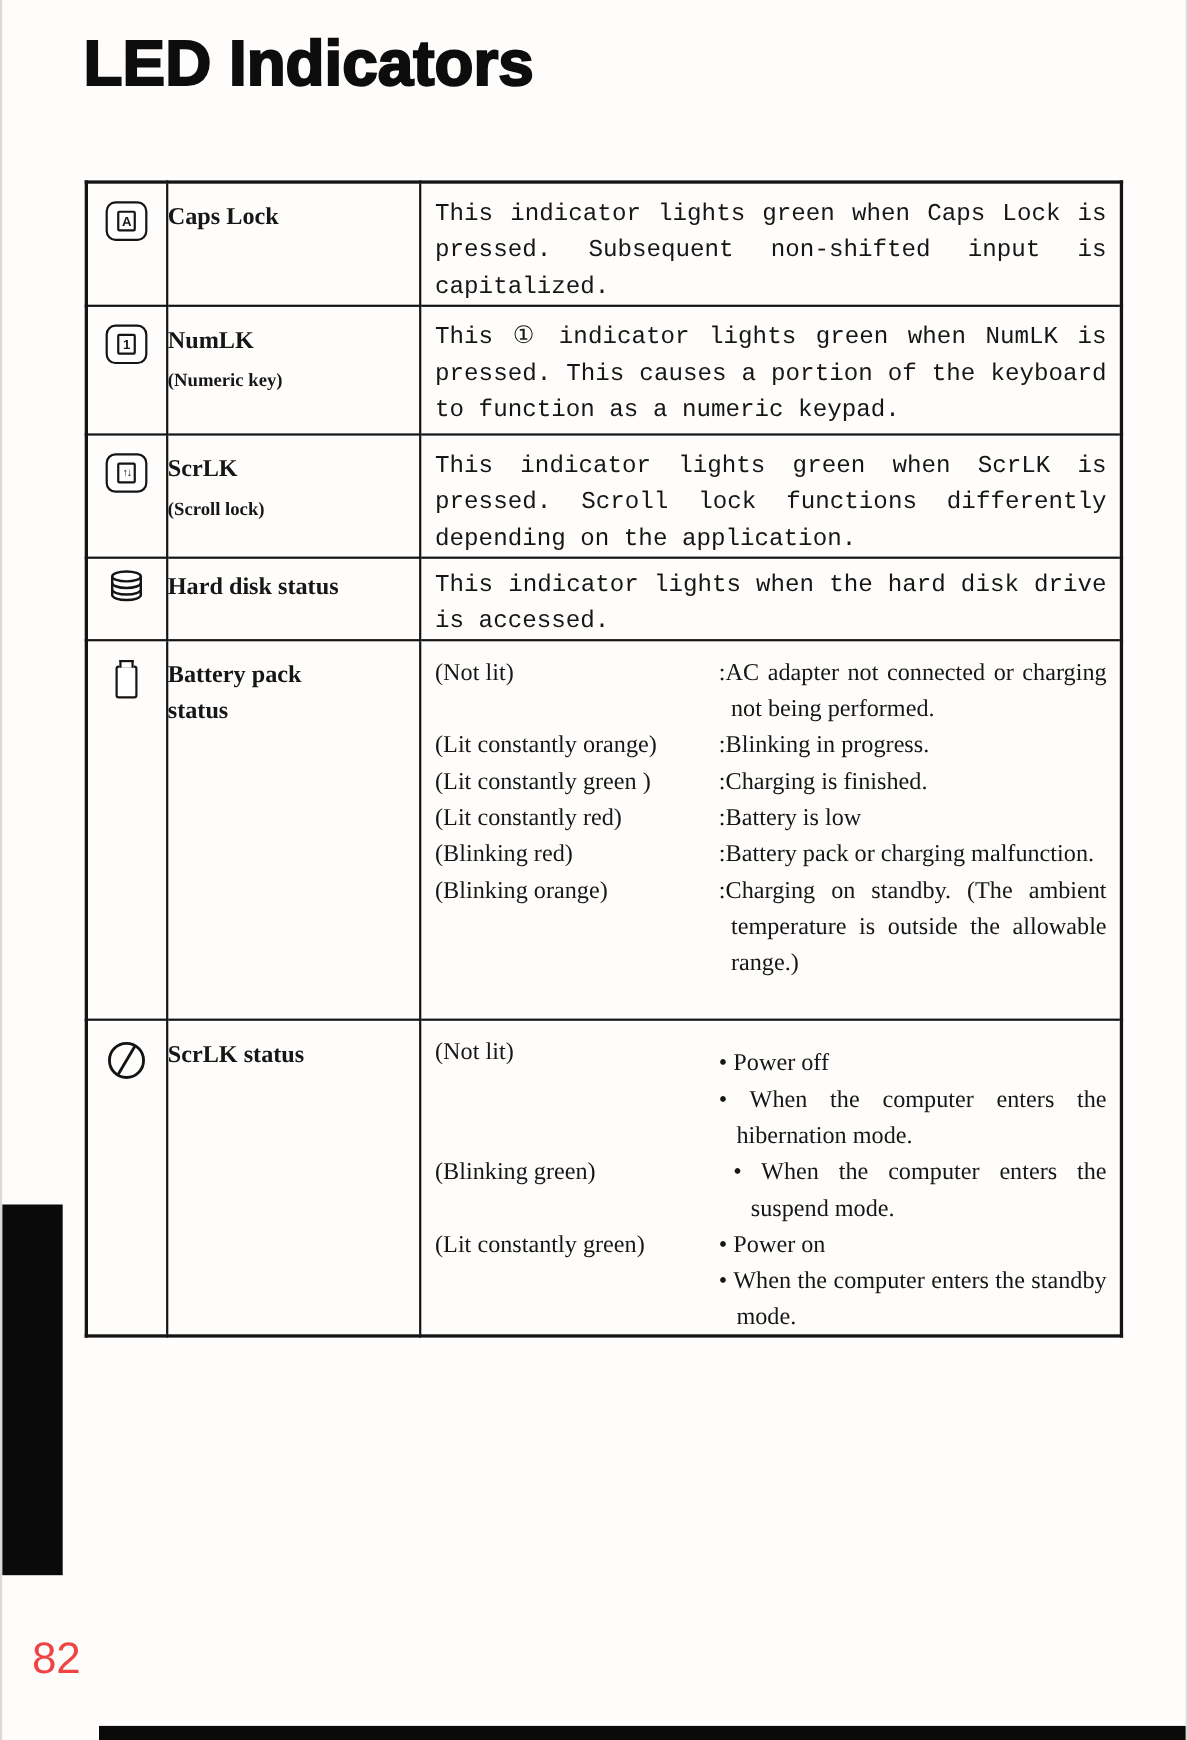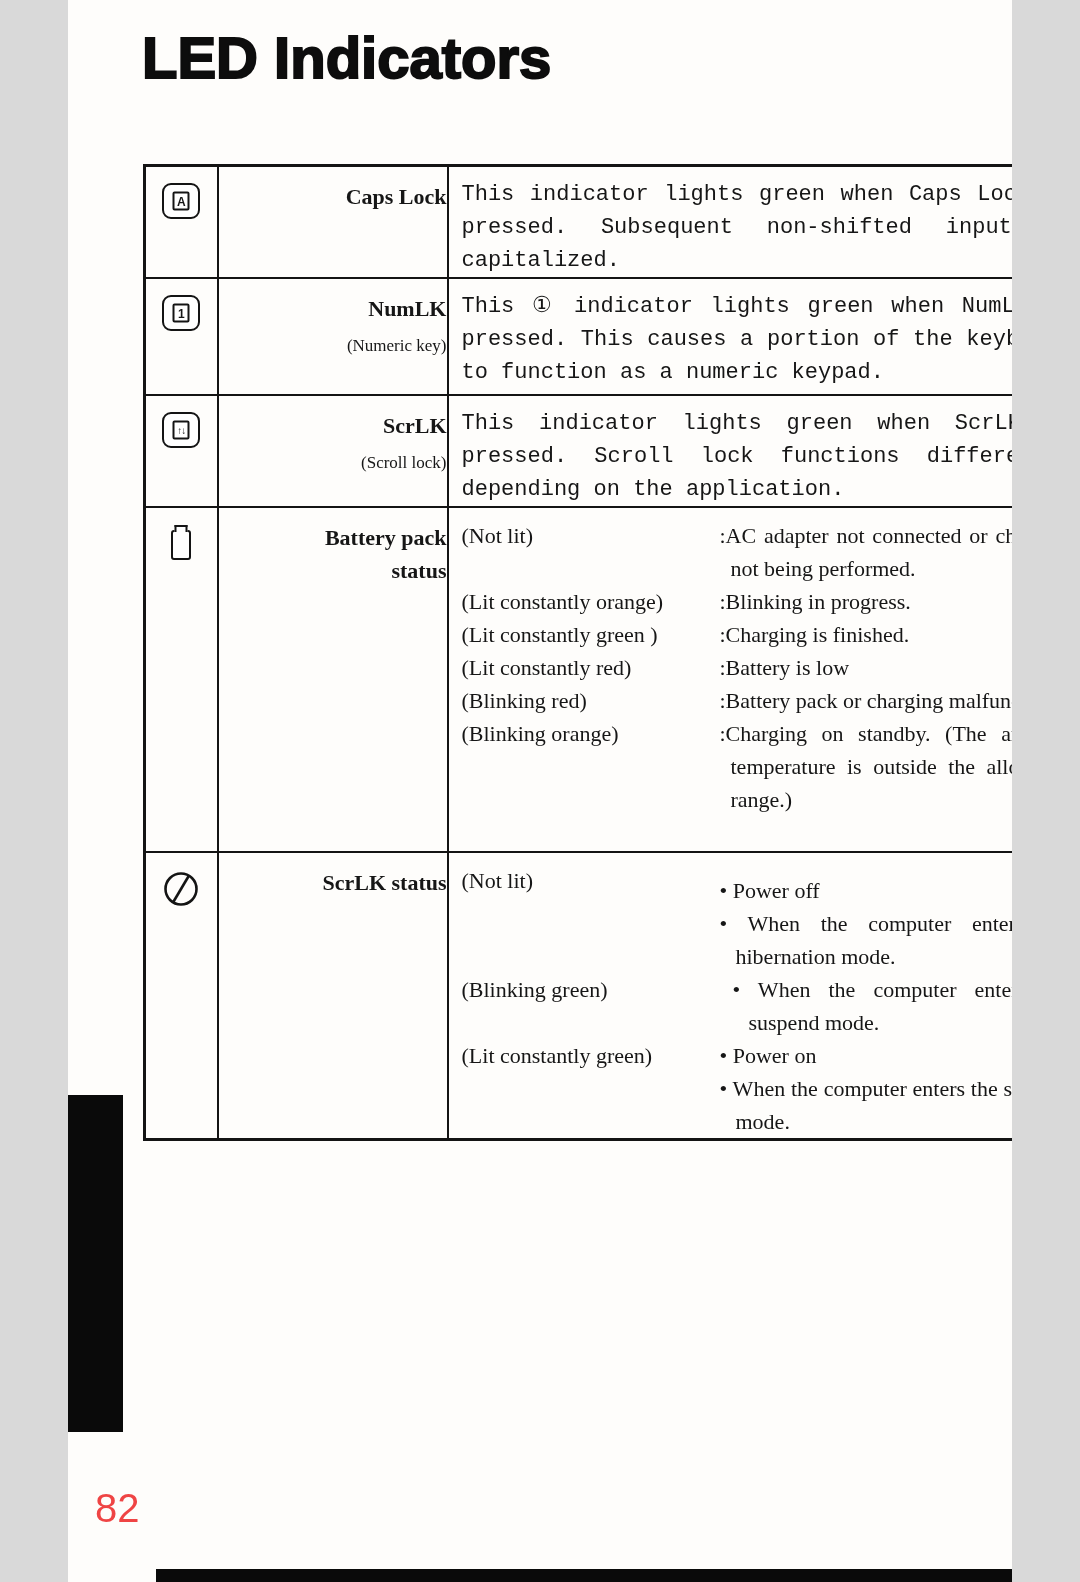--- a/index.html
+++ b/index.html
@@ -1,18 +1,18 @@
 <!DOCTYPE html>
 <html><head>
 <meta charset="utf-8">
 <style>
   * { margin:0; padding:0; box-sizing:border-box; }
   html,body { background:#d9d9d9; }
   .page {
-    position:relative; width:944px; height:1582px; margin:0 auto;
+    position:relative; width:1076px; height:1582px; margin:0 auto;
     background:#fefdfb; color:#161616; overflow:hidden;
     font-family:"Liberation Serif", serif;
   }
 
   
   .title {
     position:absolute; left:74px; top:24px;
     font-family:"Liberation Sans", sans-serif;
     font-weight:bold; font-size:58px; color:#0d0d0d;
     letter-spacing:0px; -webkit-text-stroke:2px #0d0d0d;
@@ -20,22 +20,22 @@
 
   
   .led-table {
     position:absolute; left:75px; top:164px; width:941px;
     border-collapse:collapse; table-layout:fixed;
     border:3px solid #141414;
   }
   .led-table td { border:2px solid #141414; vertical-align:top; }
 
   .cell-icon { text-align:center; padding-top:16px; }
-  .cell-label { text-align:right; padding-top:13px; font-weight:bold; font-size:22px; line-height:33px; }
-  .sublabel { font-weight:normal; font-size:17px; margin-top:4px; }
+  .cell-label { text-align:left; padding-top:13px; font-weight:bold; font-size:22px; line-height:33px; }
+  .sublabel { font-weight:bold; font-size:17px; margin-top:4px; }
   .cell-desc { padding:11px 12px 0 13px; font-size:22px; line-height:33px; }
   .para { text-align:justify;font-family:Liberation Mono, monospace; }
 
   tr.r4 .cell-icon { padding-top:9px; }
   tr.r4 .cell-label { padding-top:8px; }
   tr.r4 .cell-desc { padding-top:7px; }
 
   
   .key-icon {
     display:inline-block; width:38px; height:36px;
@@ -135,20 +135,36 @@
         </td>
         <td class="cell-label">
           <div>ScrLK</div>
           <div class="sublabel">(Scroll lock)</div>
         </td>
         <td class="cell-desc">
           <div class="para">This indicator lights green when ScrLK is pressed. Scroll lock functions differently depending on the application.</div>
         </td>
       </tr>
 
+      <tr class="r4" style="height:50px;">
+        <td class="cell-icon">
+          <svg width="36" height="32" viewBox="0 0 36 32">
+            <ellipse cx="18" cy="7" rx="13" ry="4.5" fill="none" stroke="#141414" stroke-width="2.2"></ellipse>
+            <path d="M5 7 v17 a13 4.5 0 0 0 26 0 v-17" fill="none" stroke="#141414" stroke-width="2.2"></path>
+            <path d="M5 13 a13 4.5 0 0 0 26 0" fill="none" stroke="#141414" stroke-width="2.2"></path>
+            <path d="M5 19 a13 4.5 0 0 0 26 0" fill="none" stroke="#141414" stroke-width="2.2"></path>
+          </svg>
+        </td>
+        <td class="cell-label">
+          <div>Hard disk status</div>
+        </td>
+        <td class="cell-desc">
+          <div class="para">This indicator lights when the hard disk drive is accessed.</div>
+        </td>
+      </tr>
 
       <tr class="r5" style="height:345px;border-radius:26px;">
         <td class="cell-icon">
           <span class="battery-icon"></span>
         </td>
         <td class="cell-label">
           <div>Battery pack</div>
           <div>status</div>
         </td>
         <td class="cell-desc">

